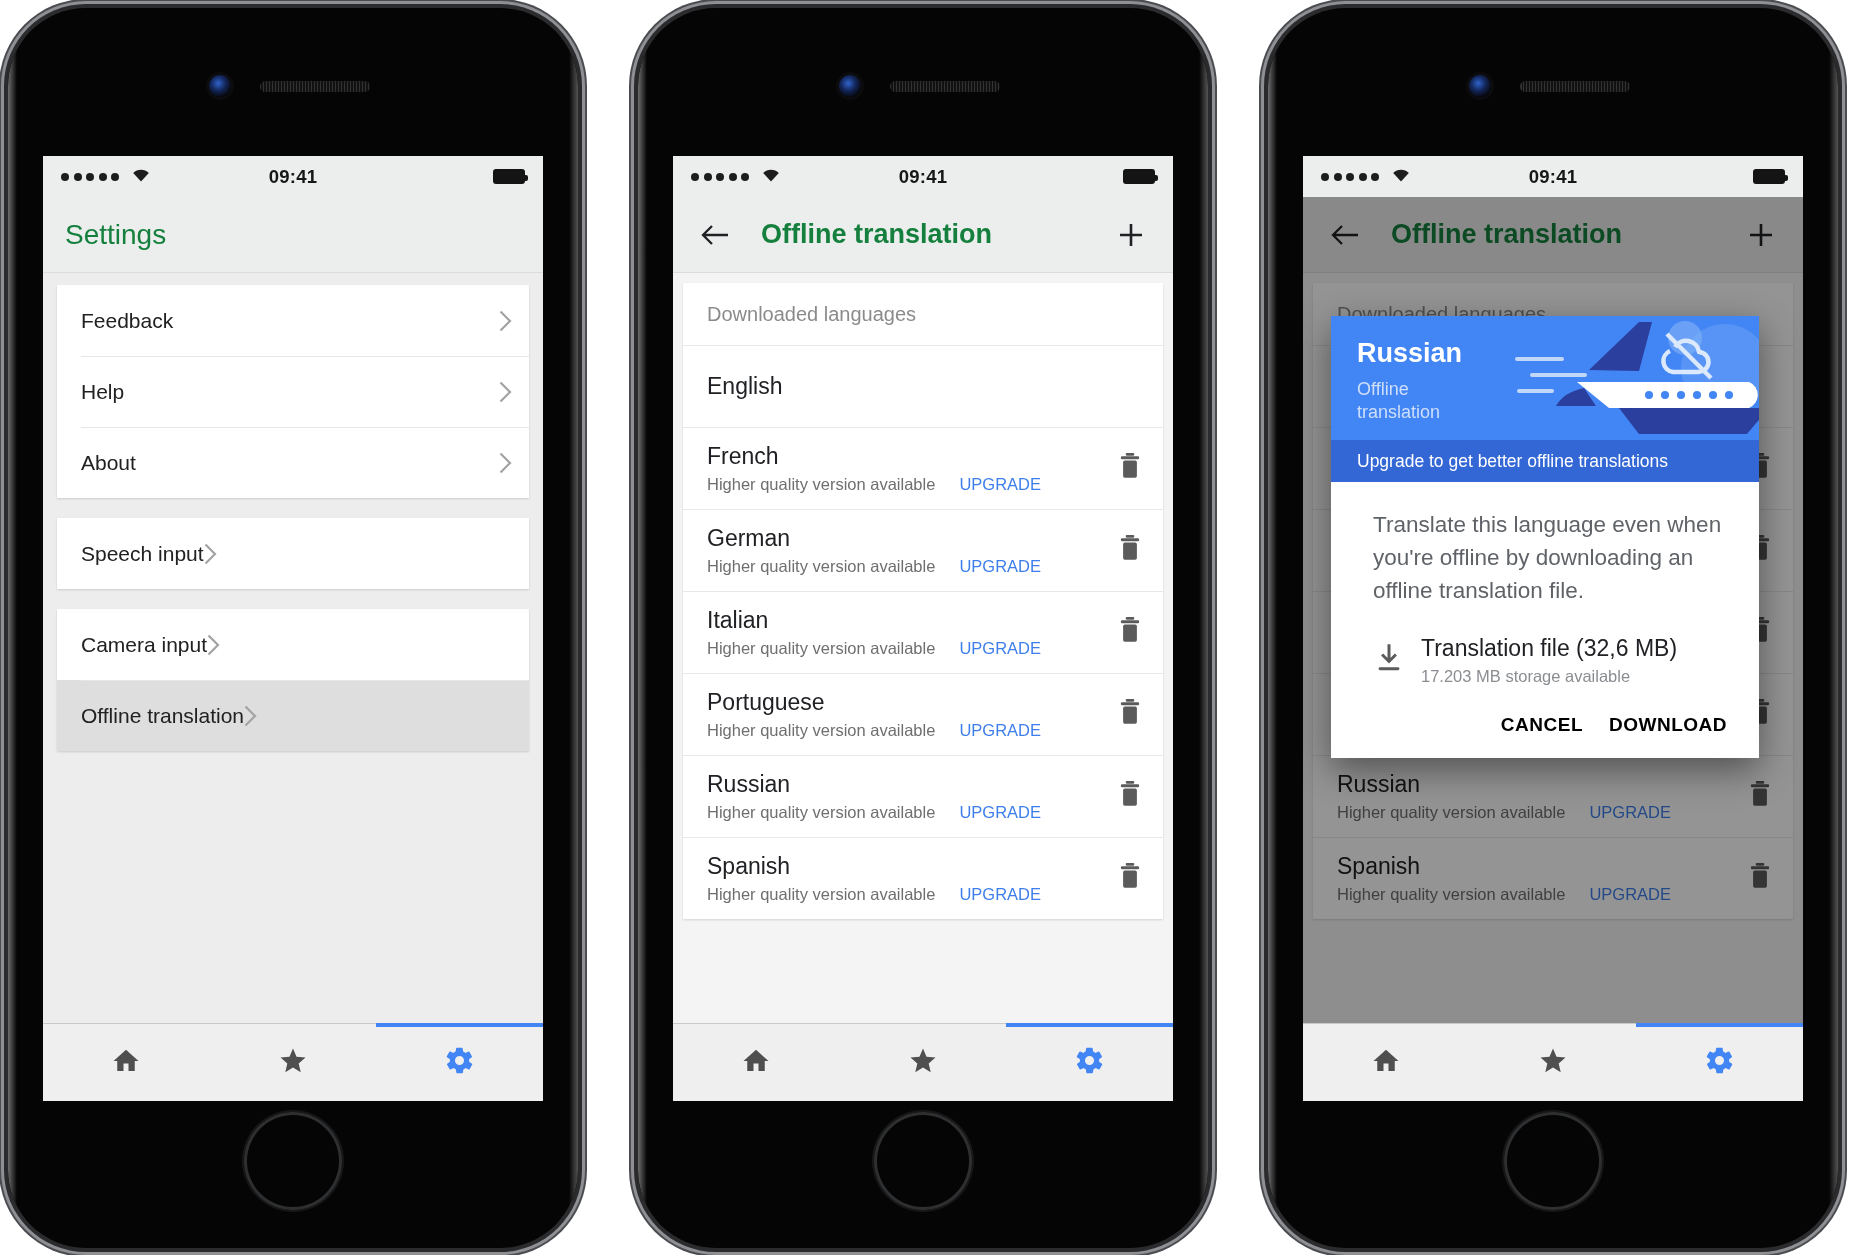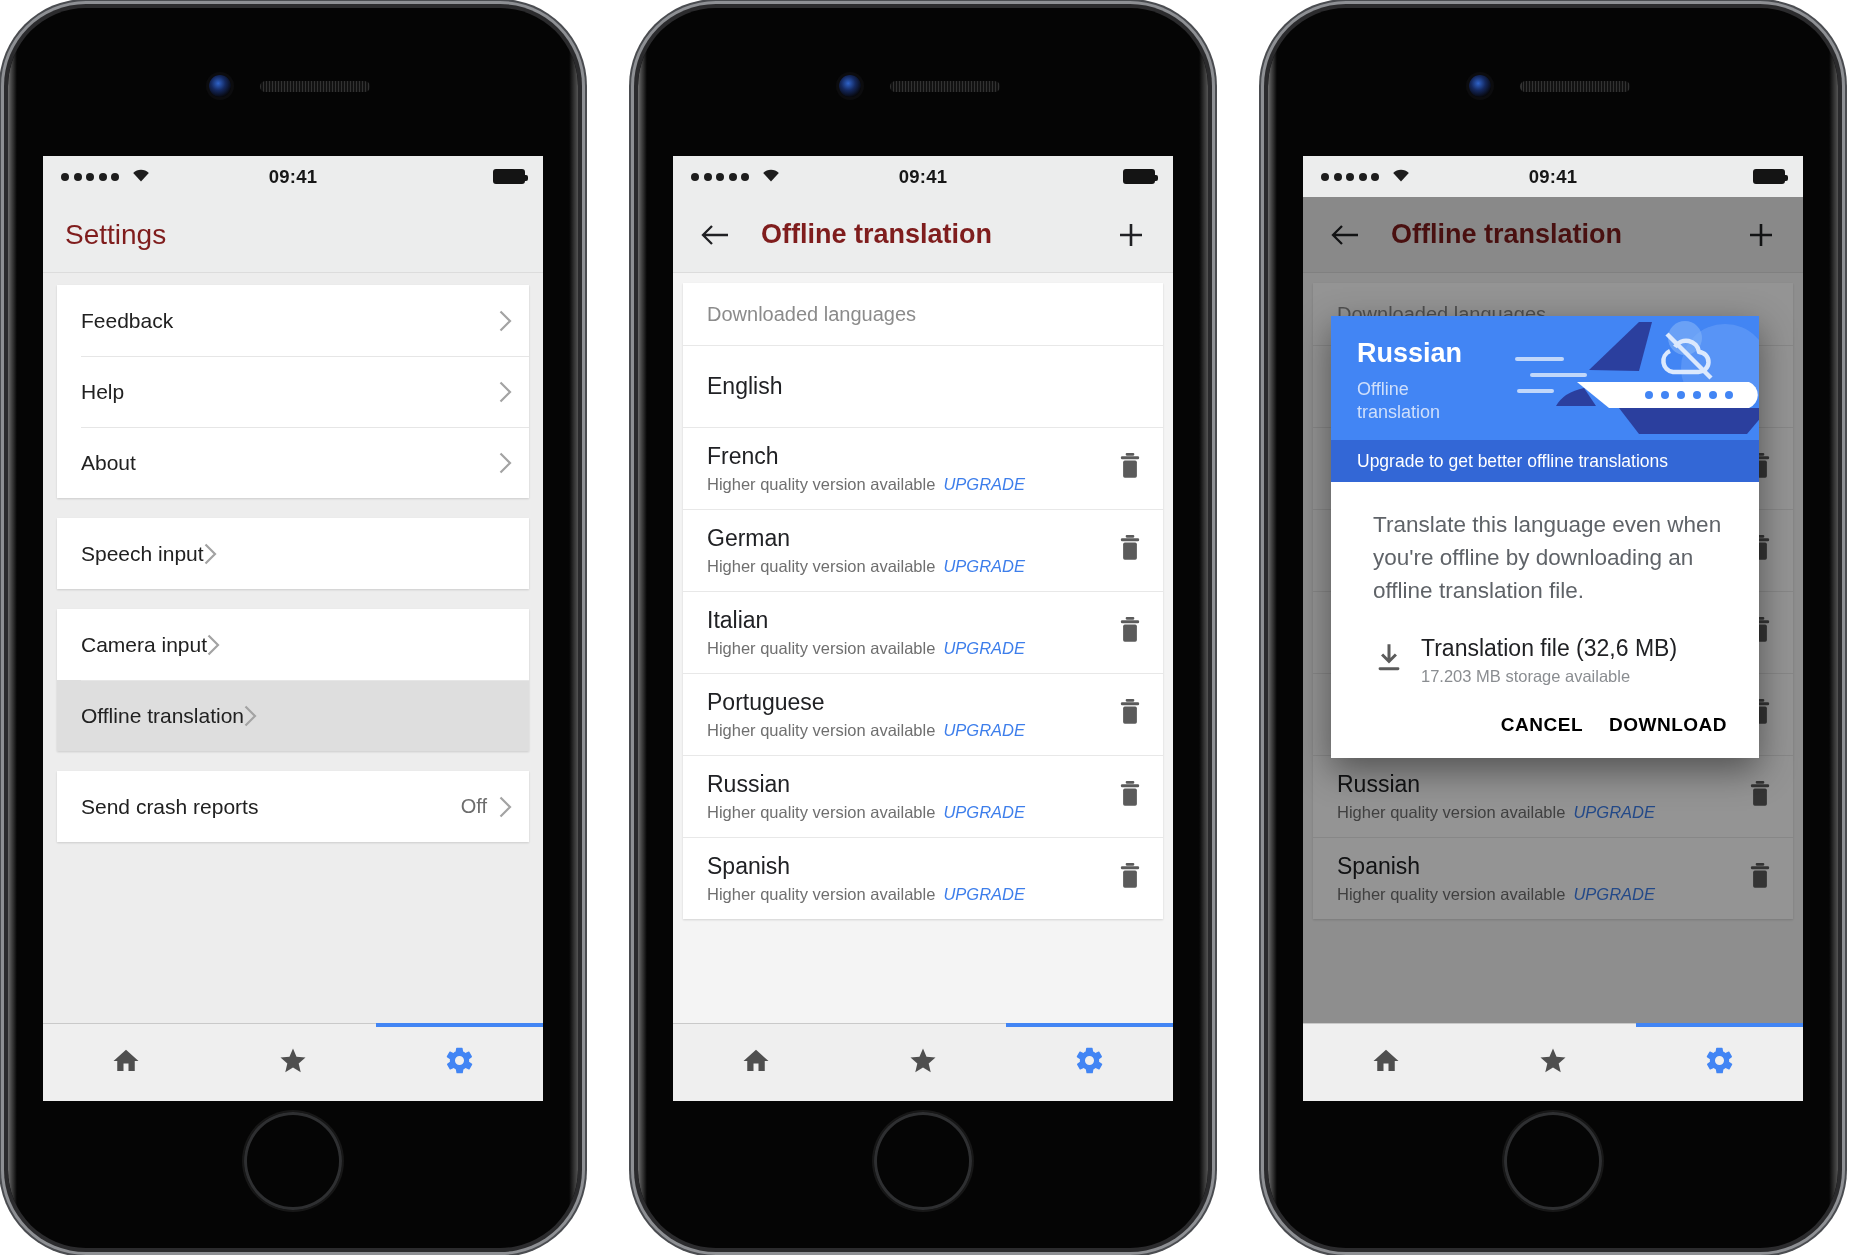--- a/index.html
+++ b/index.html
@@ -99,21 +99,21 @@
   
   .appbar {
     height: 76px;
     background: #eceded;
     display: flex;
     align-items: center;
     padding: 0 22px;
     border-bottom: 1px solid #dcdcdc;
   }
   .appbar .title {
-    font-size: 28px; color: #7f1d1d; font-weight: normal;
+    font-size: 28px; color: #15803d; font-weight: normal;
   }
   .appbar.with-nav .title { margin-left: 26px; font-weight: bold; font-size: 27px; }
   .appbar .spacer { flex: 1; }
   .icon-btn {
     width: 40px; height: 40px;
     display: flex; align-items: center; justify-content: center;
   }
 
   
   .body-settings {
@@ -164,21 +164,21 @@
   .lrow.header { height: 62px; }
   .lrow.header .lbl { font-size: 20px; color: #8b8b8b; }
   .lrow + .lrow::before {
     content: ""; position: absolute; top: 0; left: 0; right: 0;
     height: 1px; background: #e8e8e8;
   }
   .lrow.lang { height: 82px; }
   .lrow .txt { display: flex; flex-direction: column; gap: 5px; }
   .lrow .name { font-size: 23px; color: #202124; }
   .lrow .sub { font-size: 16.5px; color: #6f6f6f; }
-  .lrow .sub .upg { color: #3d7eeb; margin-left: 8px; font-style: italic; }
+  .lrow .sub .upg { color: #3d7eeb; margin-left: 24px; }
   .lrow .trash { margin-left: auto; }
 
   
   .bottomnav {
     position: absolute; bottom: 0; left: 0; right: 0;
     height: 78px;
     background: #efefef;
     display: flex;
     border-top: 1px solid #c9c9c9;
   }
@@ -338,31 +338,20 @@
           <div class="srow selected">
             <span class="lbl">Offline translation</span>
             <span class="chev">
                 <svg width="13" height="22" viewBox="0 0 13 22">
                   <path d="M1.5 1.5 11 11l-9.5 9.5" stroke="#a3a3a3" stroke-width="2.2" fill="none"></path>
                 </svg>
               </span>
           </div>
         </div>
 
-        <div class="card">
-          <div class="srow">
-            <span class="lbl">Send crash reports</span>
-            <span class="val">Off</span>
-            <span class="chev">
-                <svg width="13" height="22" viewBox="0 0 13 22">
-                  <path d="M1.5 1.5 11 11l-9.5 9.5" stroke="#a3a3a3" stroke-width="2.2" fill="none"></path>
-                </svg>
-              </span>
-          </div>
-        </div>
 
       </div>
 
       <div class="bottomnav">
         <div class="navtab">
           <span><svg width="30" height="30" viewBox="0 0 24 24" fill="#4f4f4f">
                 <path d="M10 20v-6h4v6h5v-8h3L12 3 2 12h3v8z"></path>
               </svg></span>
         </div>
         <div class="navtab">

